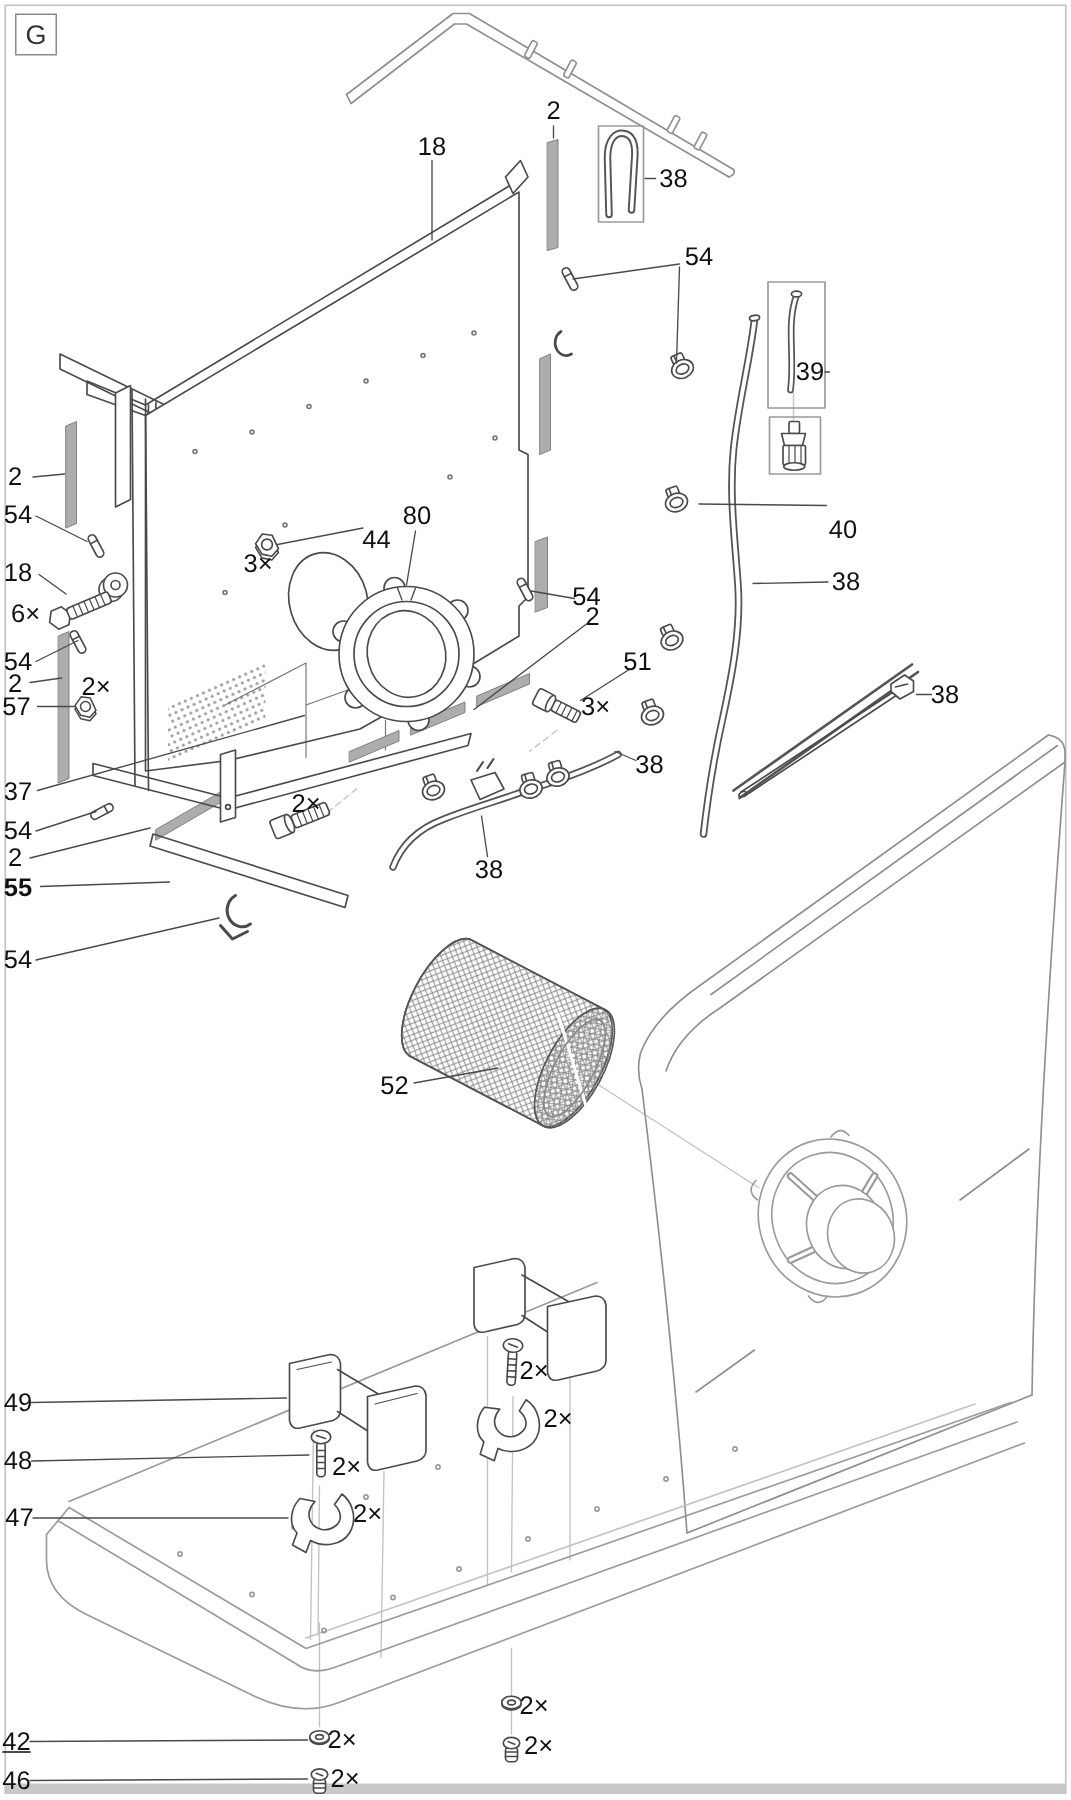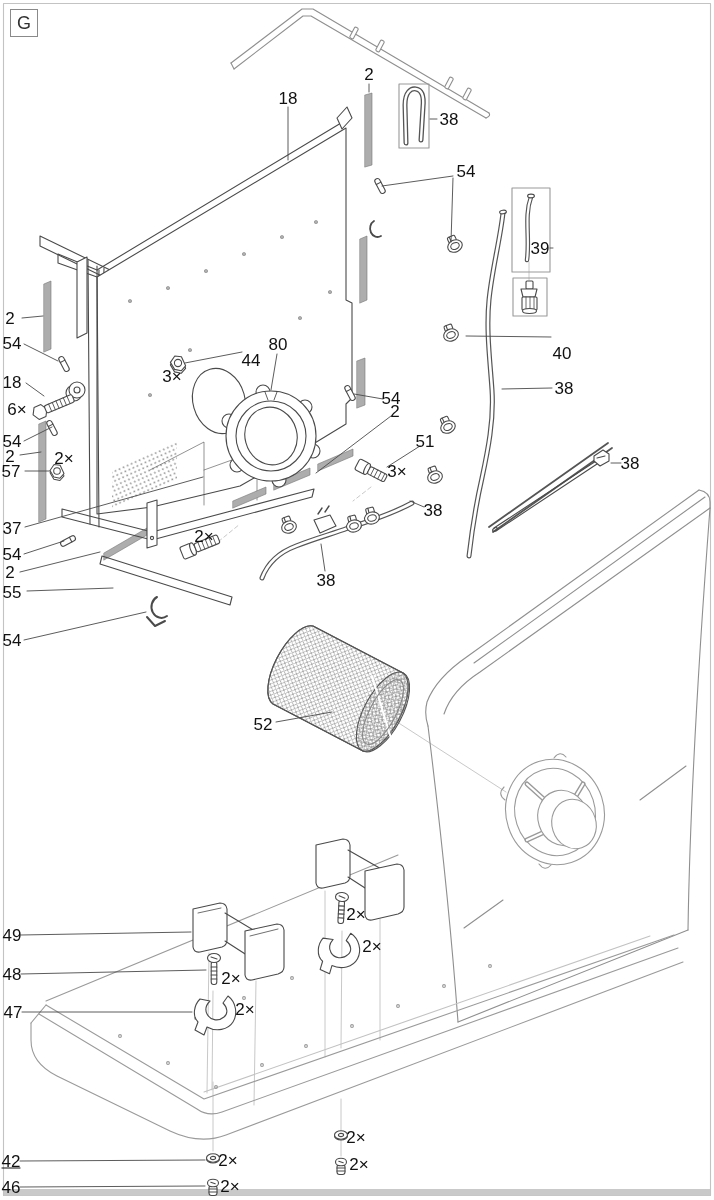--- a/index.html
+++ b/index.html
@@ -356,21 +356,21 @@
       <span class="part-label" style="left: 391px; top: 398px;">54</span>
       <span class="part-label" style="left: 395px; top: 411px;">2</span>
       <span class="part-label" style="left: 397px; top: 471px;">3×</span>
       <span class="part-label" style="left: 425px; top: 441px;">51</span>
       <span class="part-label" style="left: 433px; top: 510px;">38</span>
       <span class="part-label" style="left: 326px; top: 580px;">38</span>
       <span class="part-label" style="left: 204px; top: 536px;">2×</span>
       <span class="part-label" style="left: 12px; top: 528px;">37</span>
       <span class="part-label" style="left: 12px; top: 554px;">54</span>
       <span class="part-label" style="left: 10px; top: 572px;">2</span>
-      <span class="part-label" style="left: 12px; top: 592px;">55</span>
+      <span class="part-label" style="left: 12px; top: 592px; font-weight: bold;">55</span>
       <span class="part-label" style="left: 12px; top: 640px;">54</span>
       <span class="part-label" style="left: 263px; top: 724px; text-align: center;">52</span>
       <span class="part-label" style="left: 12px; top: 935px;">49</span>
       <span class="part-label" style="left: 12px; top: 974px;">48</span>
       <span class="part-label" style="left: 13px; top: 1012px;">47</span>
       <span class="part-label" style="left: 231px; top: 978px;">2×</span>
       <span class="part-label" style="left: 245px; top: 1009px;">2×</span>
       <span class="part-label" style="left: 356px; top: 914px;">2×</span>
       <span class="part-label" style="left: 372px; top: 946px;">2×</span>
       <span class="part-label" style="left: 11px; top: 1161px; text-decoration: underline;">42</span>

